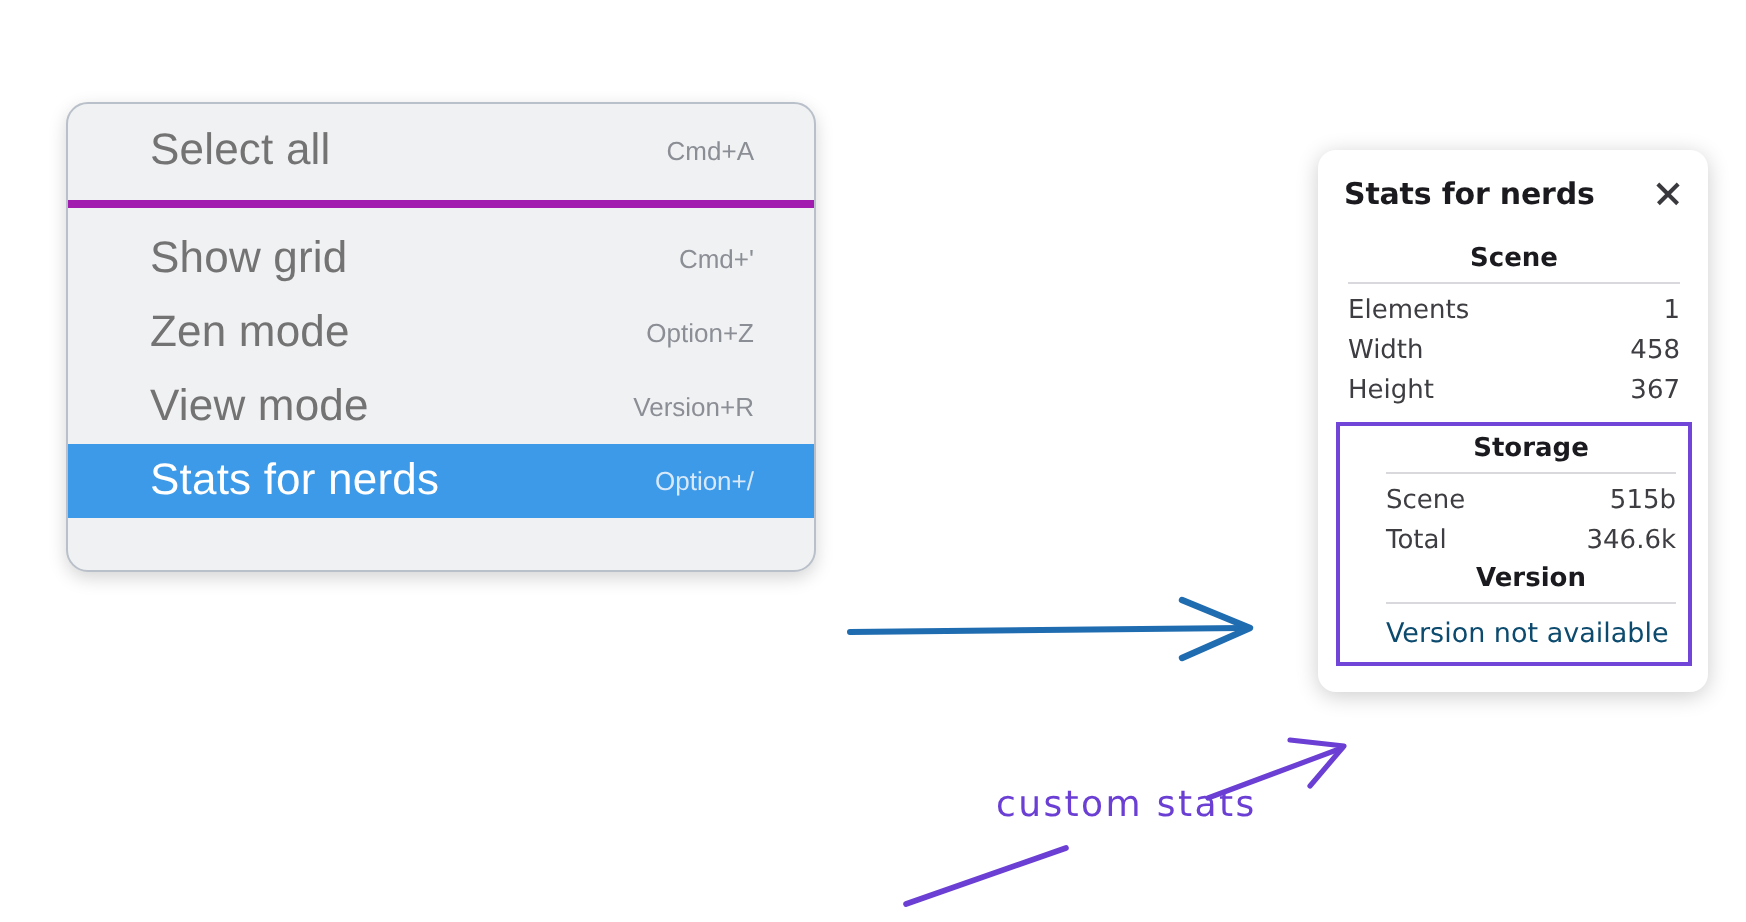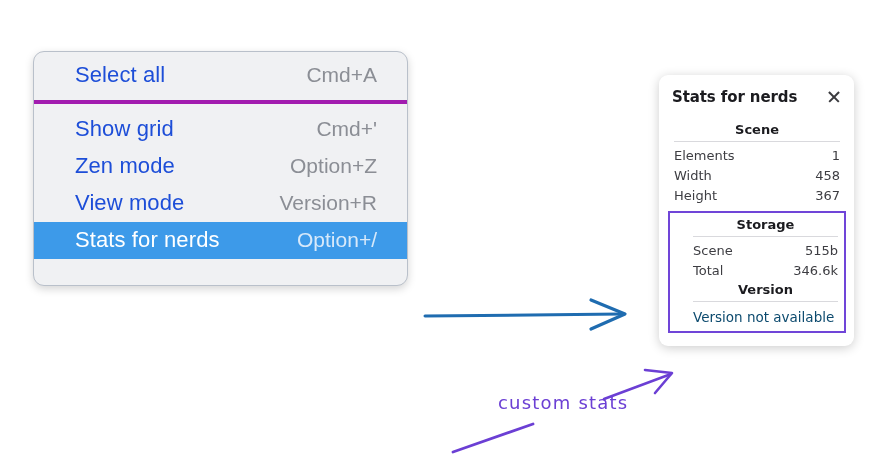--- a/index.html
+++ b/index.html
@@ -40,26 +40,26 @@
     justify-content: space-between;
     padding: 4px 30px 5px 41px;
     box-sizing: border-box;
     cursor: default;
   }
   .menu-row.selected {
     background: #3d9ae9;
   }
   .menu-label {
     font-size: 22px;
-    color: #1d4ed8;
+    color: #737373;
     letter-spacing: 0.1px;
     white-space: nowrap;
   }
   .menu-shortcut {
-    font-size: 21px;
+    font-size: 13px;
     color: #8b8e95;
     white-space: nowrap;
   }
   .menu-row.selected .menu-label { color: #ffffff; }
   .menu-row.selected .menu-shortcut { color: #d7e9fa; }
 
   .menu-group.group-b { padding: 7px 0 0 0; }
   .menu-group.group-b .menu-row { padding-top: 5px; padding-bottom: 6px; }
   .menu-footer { height: 26px; }
 

